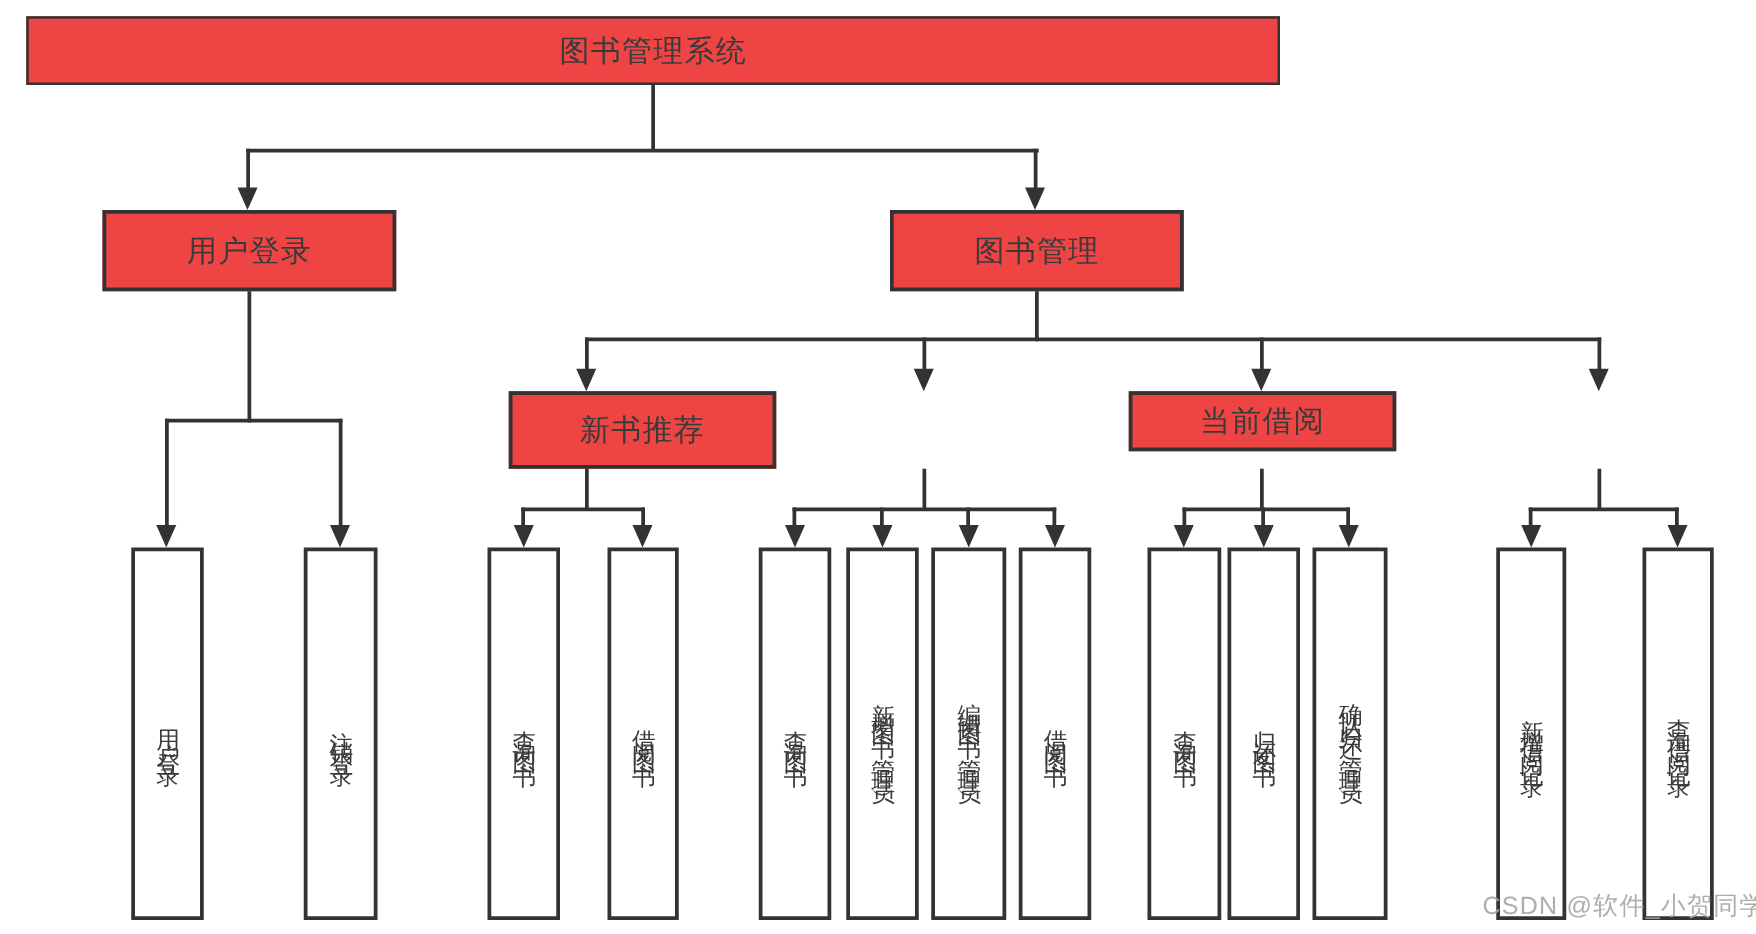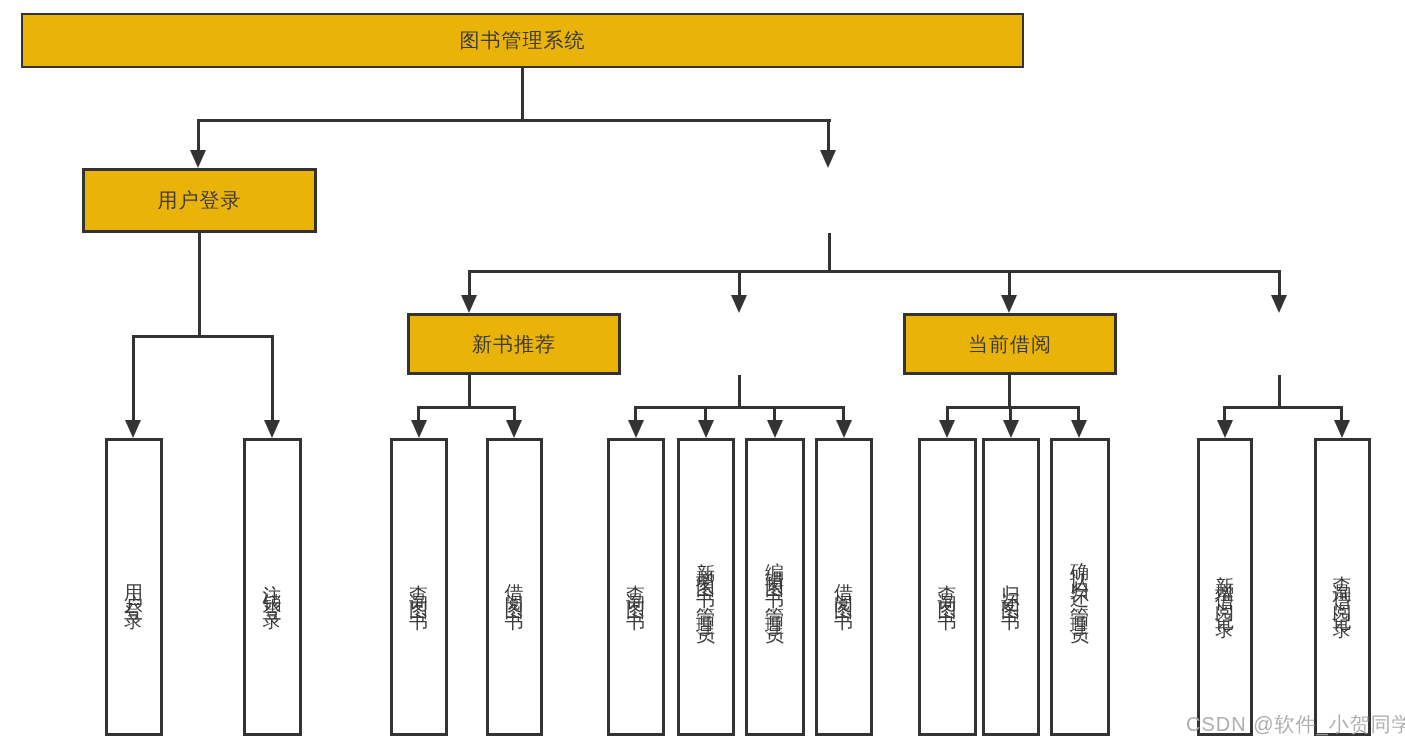--- a/index.html
+++ b/index.html
@@ -7,23 +7,23 @@
     position:relative;
     width:1405px;height:747px;
     background:#fff;
     font-family:"Liberation Sans","DejaVu Sans",sans-serif;
     overflow:hidden;
   }
   .hbox{
     position:absolute;
     box-sizing:border-box;
     border:3px solid #333;
-    background:#eab308;
+    background:#ef4444;
     display:flex;align-items:center;justify-content:center;
-    font-size:20px;color:#3a3a3a;
+    font-size:24px;color:#3a3a3a;
     letter-spacing:1px;
   }
   .rootbox{border-width:2px;}
   .vbox{
     position:absolute;
     box-sizing:border-box;
     border:3px solid #333;
     background:#fff;
     display:flex;align-items:center;justify-content:center;
   }
@@ -66,38 +66,41 @@
     <div class="line" style="left:197px;top:119px;width:634px;height:3px;"></div>
     <div class="line" style="left:197px;top:119px;width:3px;height:34px;"></div>
     <div class="line" style="left:827px;top:119px;width:3px;height:34px;"></div>
     <div class="arrow" style="left:190px;top:150px;"></div>
     <div class="arrow" style="left:820px;top:150px;"></div>
   </div>
 
   <div class="hbox" style="left:82px;top:168px;width:235px;height:65px;">
     <span>用户登录</span>
   </div>
+  <div class="hbox" style="left:712px;top:168px;width:235px;height:65px;">
+    <span>图书管理</span>
+  </div>
 
   <div>
     <div class="line" style="left:828px;top:233px;width:3px;height:40px;"></div>
     <div class="line" style="left:468px;top:270px;width:813px;height:3px;"></div>
     <div class="line" style="left:468px;top:270px;width:3px;height:27px;"></div>
     <div class="line" style="left:738px;top:270px;width:3px;height:27px;"></div>
     <div class="line" style="left:1008px;top:270px;width:3px;height:27px;"></div>
     <div class="line" style="left:1278px;top:270px;width:3px;height:27px;"></div>
     <div class="arrow" style="left:461px;top:295px;"></div>
     <div class="arrow" style="left:731px;top:295px;"></div>
     <div class="arrow" style="left:1001px;top:295px;"></div>
     <div class="arrow" style="left:1271px;top:295px;"></div>
   </div>
 
   <div class="hbox" style="left:363px;top:313px;width:214px;height:62px;margin-left:44px;">
     <span>新书推荐</span>
   </div>
-  <div class="hbox" style="left:903px;top:313px;width:214px;height:62px;">
+  <div class="hbox" style="left:903px;top:313px;width:214px;height:48px;">
     <span>当前借阅</span>
   </div>
 
   <div>
     <div class="line" style="left:198px;top:233px;width:3px;height:105px;"></div>
     <div class="line" style="left:132px;top:335px;width:142px;height:3px;"></div>
     <div class="line" style="left:132px;top:335px;width:3px;height:88px;"></div>
     <div class="line" style="left:271px;top:335px;width:3px;height:88px;"></div>
     <div class="arrow" style="left:125px;top:420px;"></div>
     <div class="arrow" style="left:264px;top:420px;"></div>

